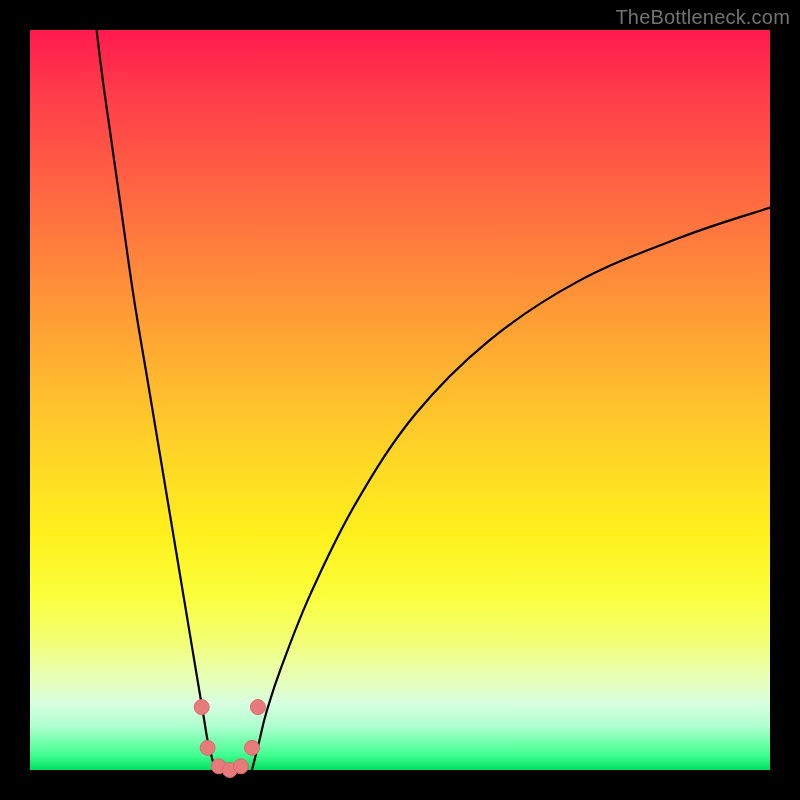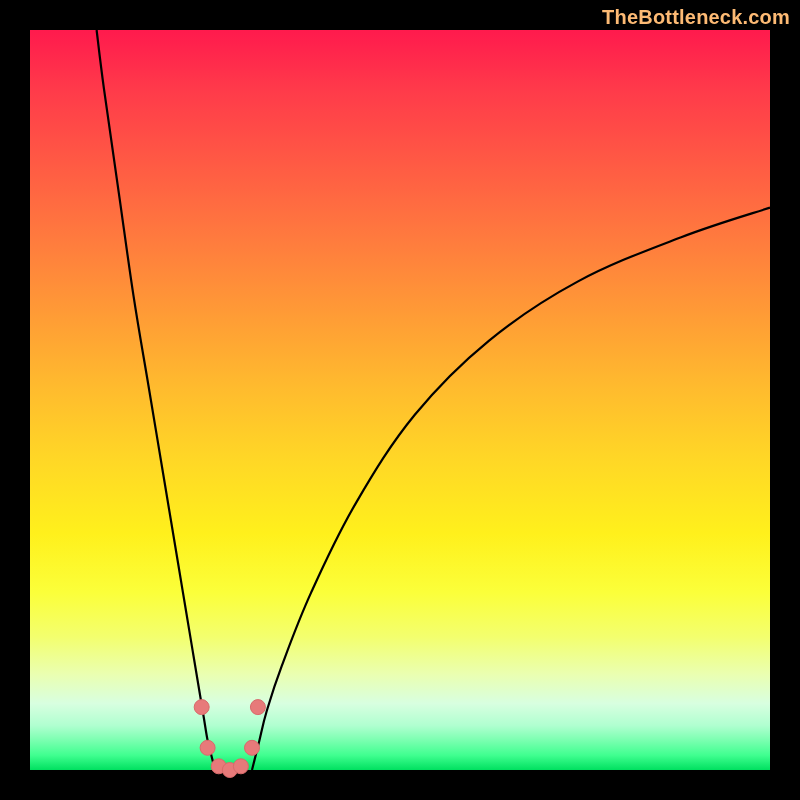--- a/index.html
+++ b/index.html
@@ -32,23 +32,23 @@
       #d8ffe0 91%,
       #b0ffd0 94%,
       #7affb0 96%,
       #40ff90 98%,
       #00e060 100%);
   }
   .watermark {
     position: absolute;
     top: 6px;
     right: 10px;
-    color: #fdba74;
+    color: #737373;
     font-size: 20px;
-    font-weight: 700;
+    font-weight: 400;
     letter-spacing: 0.2px;
     user-select: none;
   }
   svg.plot {
     position: absolute;
     left: 30px;
     top: 30px;
     width: 740px;
     height: 740px;
     overflow: visible;

